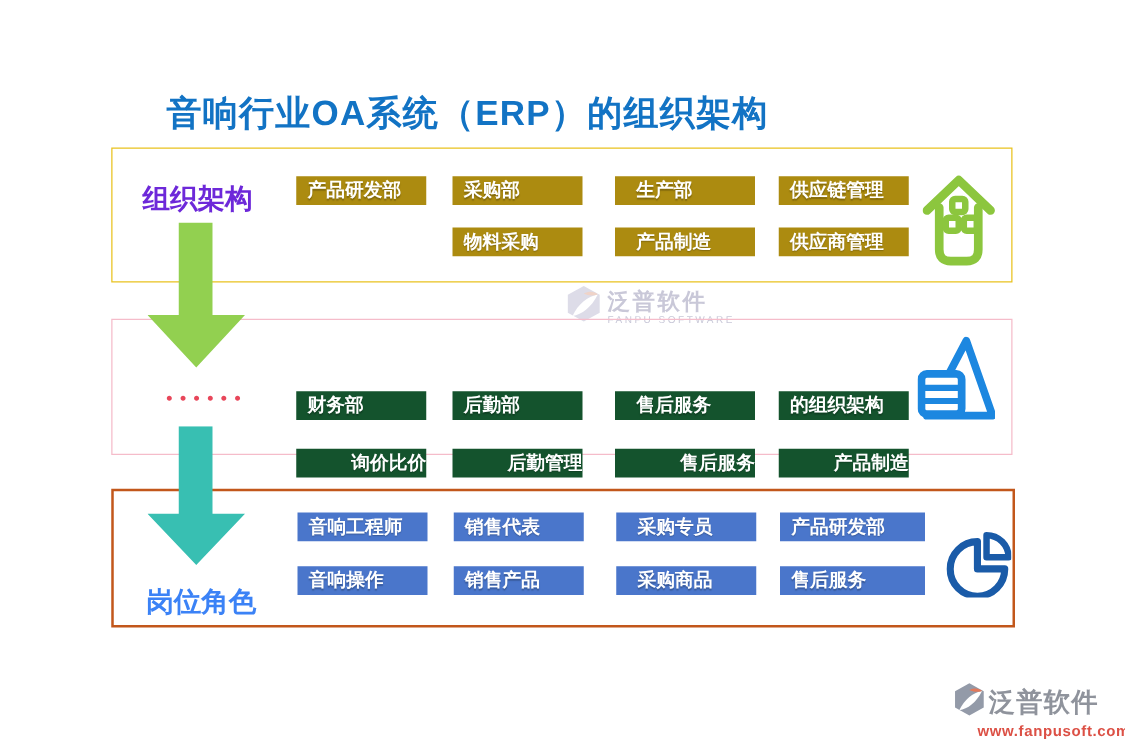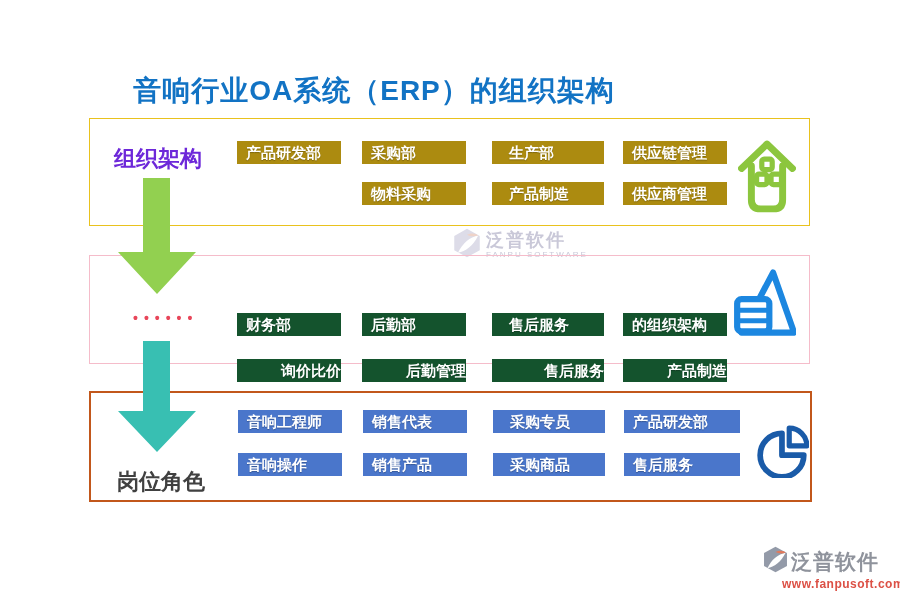--- a/index.html
+++ b/index.html
@@ -13,21 +13,21 @@
     font-size:28px;font-weight:bold;color:#1273C4;letter-spacing:1px;
   }
   
   .box{position:absolute;left:89px;width:719px;background:transparent;z-index:2;}
   .box-org{top:118px;height:106px;border:1px solid #E9C21E;}
   .box-dept{top:255px;height:107px;border:1px solid #F5BCCA;}
   .box-role{top:391px;height:107px;border:2px solid #C2571B;}
   
   .side-label{position:absolute;font-size:22px;font-weight:bold;white-space:nowrap;}
   .label-org{left:24px;top:25px;color:#6d28d9;text-align:right;}
-  .label-role{left:26px;top:74px;color:#404040;}
+  .label-role{left:26px;top:74px;color:#3b82f6;}
   .dots{
     position:absolute;left:43px;top:54px;color:#E8465A;
     font-size:14px;font-weight:bold;letter-spacing:6px;white-space:nowrap;
   }
   
   .node{
     position:absolute;height:23px;line-height:23px;width:95px;
     color:#fff;font-size:15px;font-weight:bold;padding-left:9px;
     white-space:nowrap;overflow:hidden;box-sizing:content-box;
     text-shadow:0 1px 1px rgba(0,0,0,0.25);

